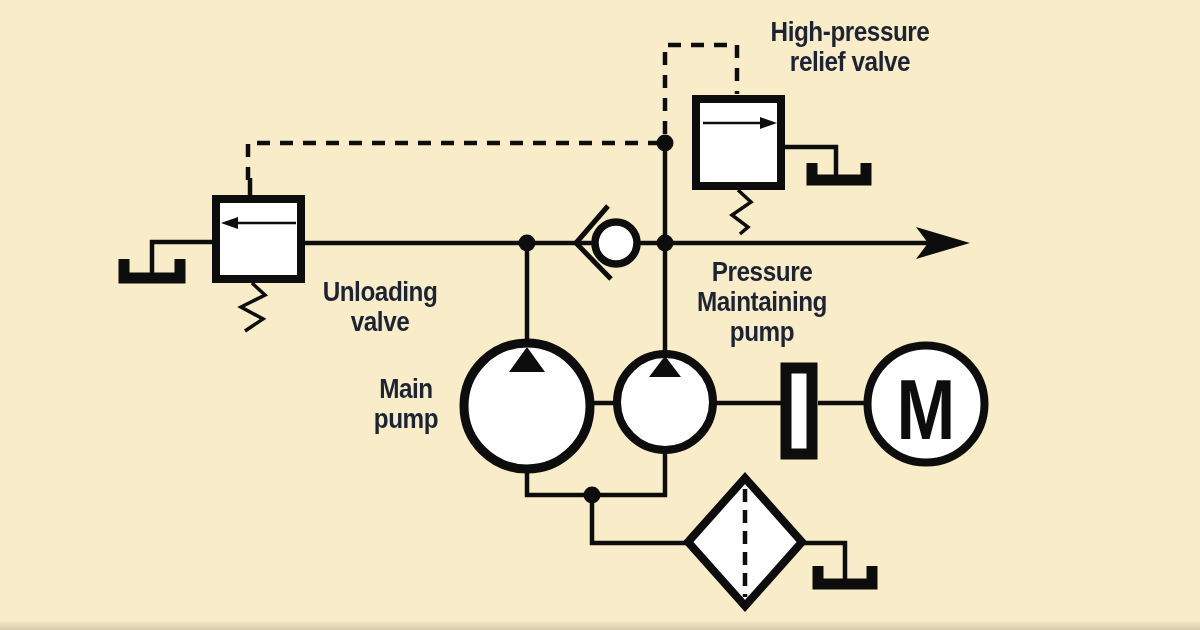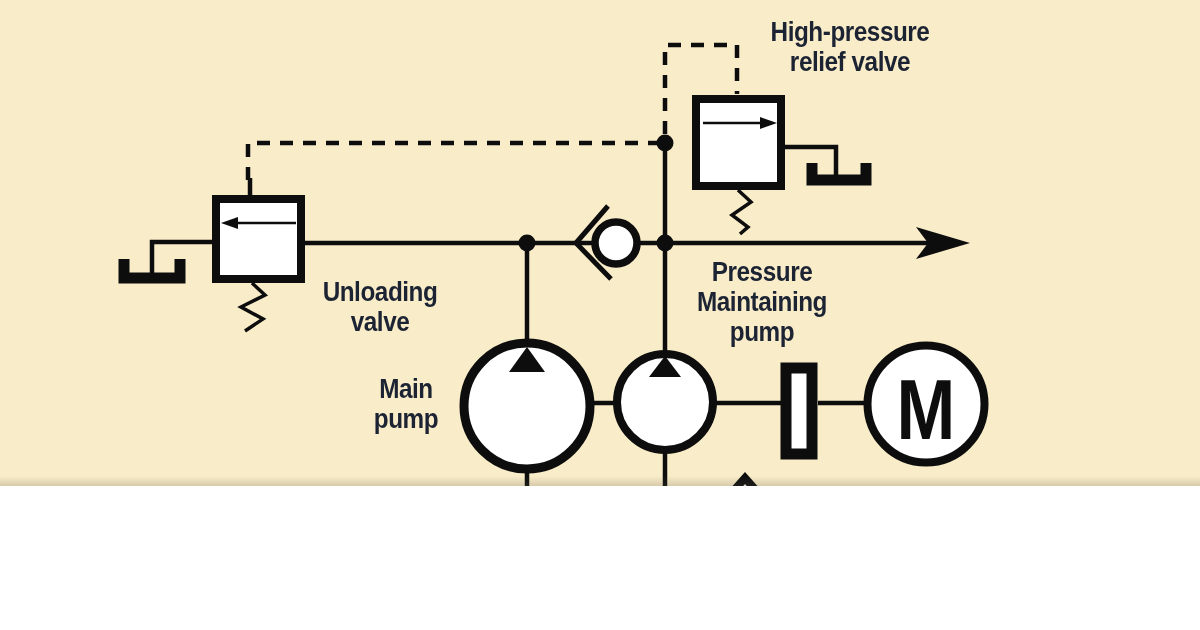--- a/index.html
+++ b/index.html
@@ -1,18 +1,18 @@
 <!DOCTYPE html>
 <html><head>
 <meta charset="utf-8">
 <style>
   html,body{margin:0;padding:0;}
   .stage{
     position:relative;
-    width:1200px;height:486px;
+    width:1200px;height:630px;
     background:#F9ECC8;
     overflow:hidden;
     font-family:"Liberation Sans", sans-serif;
   }
   .diagram-svg{position:absolute;left:0;top:0;}
   .lbl{
     position:absolute;
     text-align:center;
     color:#1C2333;
     font-weight:700;

